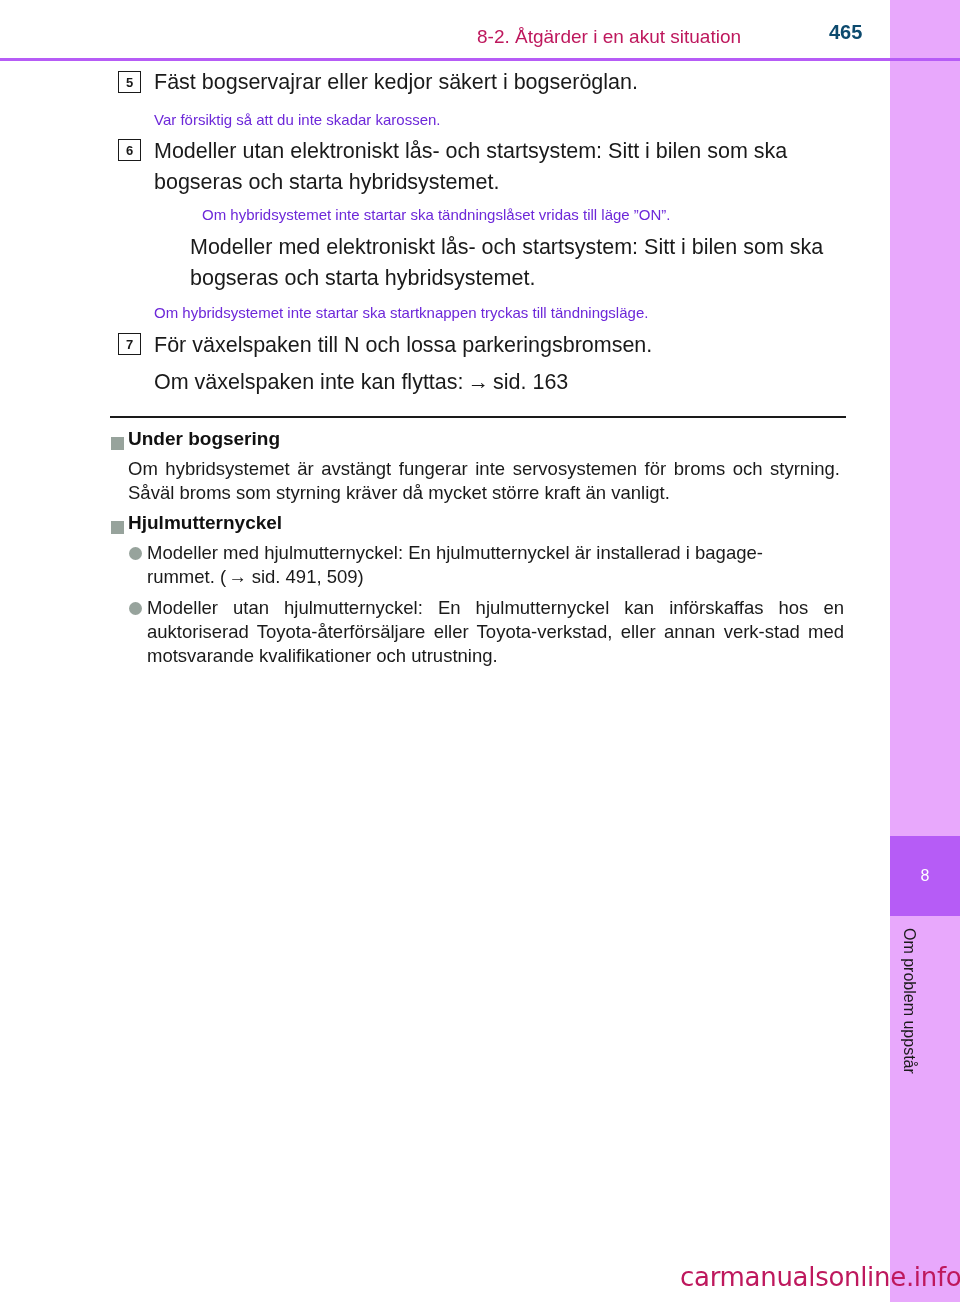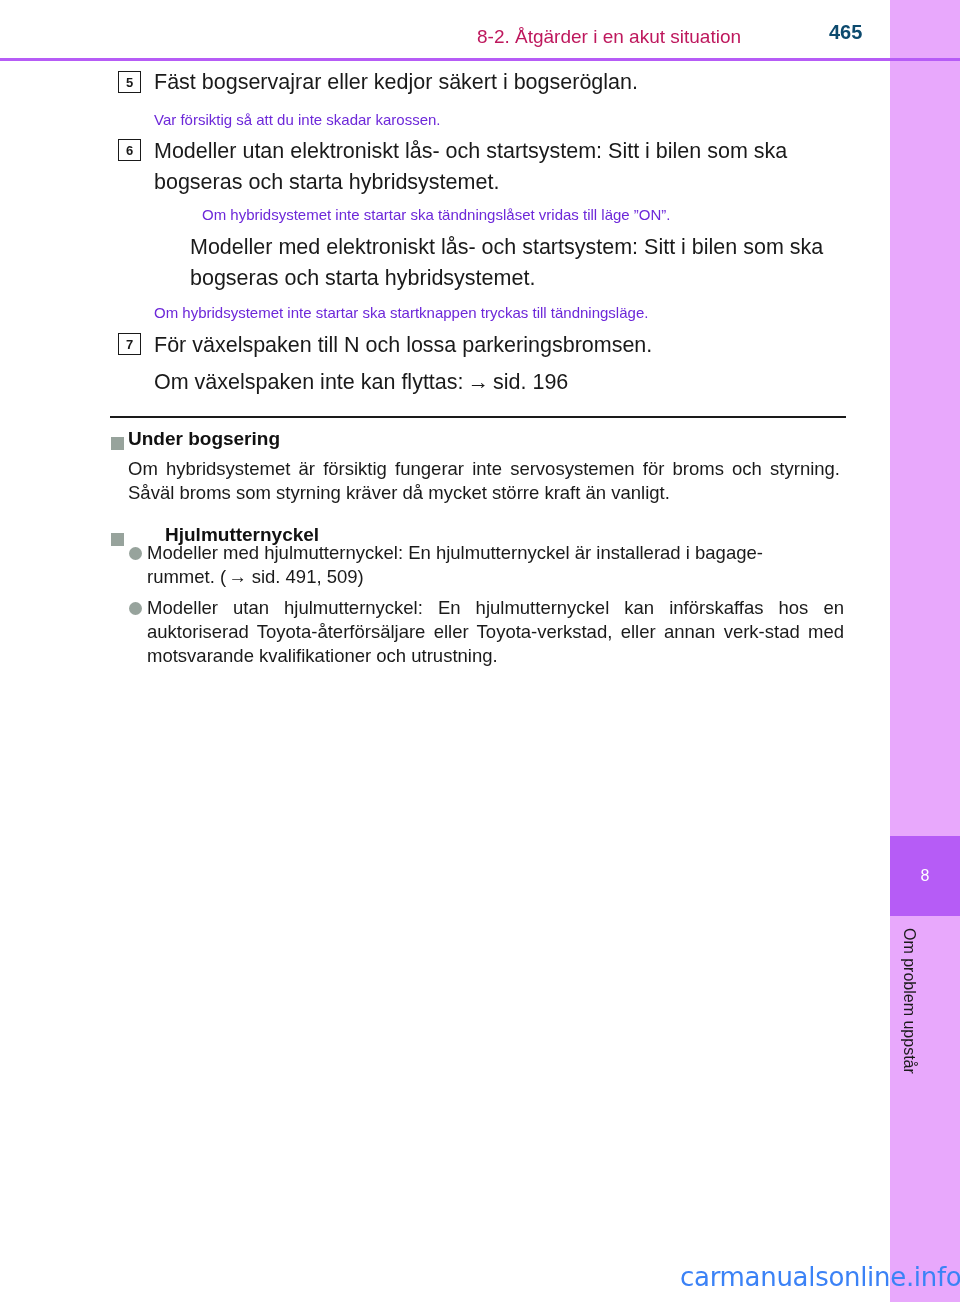--- a/index.html
+++ b/index.html
@@ -37,21 +37,21 @@
     }
     .t-large { position: absolute; left: 154px; font-size: 21.5px; line-height: 31px; color: #1a1a1a; width: 700px; }
     .t-small { position: absolute; left: 154px; font-size: 15px; color: #6d28d9; white-space: nowrap; }
     .divider { position: absolute; left: 110px; top: 416px; width: 736px; height: 1.5px; background: #1a1a1a; }
     .sec-head { position: absolute; left: 111px; font-size: 19px; font-weight: bold; display: flex; align-items: flex-end; color: #111; }
     .sq { width: 13px; height: 13px; background: #97a39c; margin-right: 4px; display: inline-block; }
     .para { position: absolute; font-size: 18.5px; line-height: 24px; text-align: justify; color: #1a1a1a; }
     .bullet-dot { position: absolute; width: 13px; height: 13px; border-radius: 50%; background: #97a39c; }
     .arrow { display: inline-block; margin: 0 4px; }
     .watermark {
-      position: absolute; left: 680px; top: 1262px; font-size: 26px; color: #3b82f6;
+      position: absolute; left: 680px; top: 1262px; font-size: 26px; color: #be185d;
       font-family: "DejaVu Sans", sans-serif; letter-spacing: -0.3px;
     }
   </style>
 </head>
 <body>
 
 <div class="side-band"></div>
 <div class="side-tab">
   <span>8</span>
 </div>
@@ -73,32 +73,32 @@
 <div class="t-large" style="top:136px; width:690px;">Modeller utan elektroniskt lås- och startsystem: Sitt i bilen som ska bogseras och starta hybridsystemet.</div>
 <div class="t-small" style="top:206px;margin-left:48px;">Om hybridsystemet inte startar ska tändningslåset vridas till läge ”ON”.</div>
 <div class="t-large" style="top:232px; width:690px;margin-left:36px;">Modeller med elektroniskt lås- och startsystem: Sitt i bilen som ska bogseras och starta hybridsystemet.</div>
 <div class="t-small" style="top:304px;">Om hybridsystemet inte startar ska startknappen tryckas till tändningsläge.</div>
 
 <div class="step-box" style="left:118px; top:333px;">
   <span>7</span>
 </div>
 <div class="t-large" style="top:330px;">För växelspaken till N och lossa parkeringsbromsen.</div>
 <div class="t-large" style="top:367px;">
-  <span>Om växelspaken inte kan flyttas:</span><span class="arrow">→</span><span>sid. 196</span>
+  <span>Om växelspaken inte kan flyttas:</span><span class="arrow">→</span><span>sid. 163</span>
 </div>
 
 <div class="divider"></div>
 
 <div class="sec-head" style="top:428px;">
   <span class="sq"></span>
   <span>Under bogsering</span>
 </div>
-<div class="para" style="left:128px; top:457px; width:712px;">Om hybridsystemet är försiktig fungerar inte servosystemen för broms och styrning. Såväl broms som styrning kräver då mycket större kraft än vanligt.</div>
+<div class="para" style="left:128px; top:457px; width:712px;">Om hybridsystemet är avstängt fungerar inte servosystemen för broms och styrning. Såväl broms som styrning kräver då mycket större kraft än vanligt.</div>
 
-<div class="sec-head" style="top:524px;gap:37px;">
+<div class="sec-head" style="top:512px;">
   <span class="sq"></span>
   <span>Hjulmutternyckel</span>
 </div>
 
 <div class="bullet-dot" style="left:129px; top:547px;"></div>
 <div class="para" style="left:147px; top:541px; width:700px;">
   <div style="white-space:nowrap;">Modeller med hjulmutternyckel: En hjulmutternyckel är installerad i bagage-</div>
   <div>
     <span>rummet. (</span><span class="arrow" style="margin:0 5px 0 2px;">→</span><span>sid. 491, 509)</span>
   </div>

